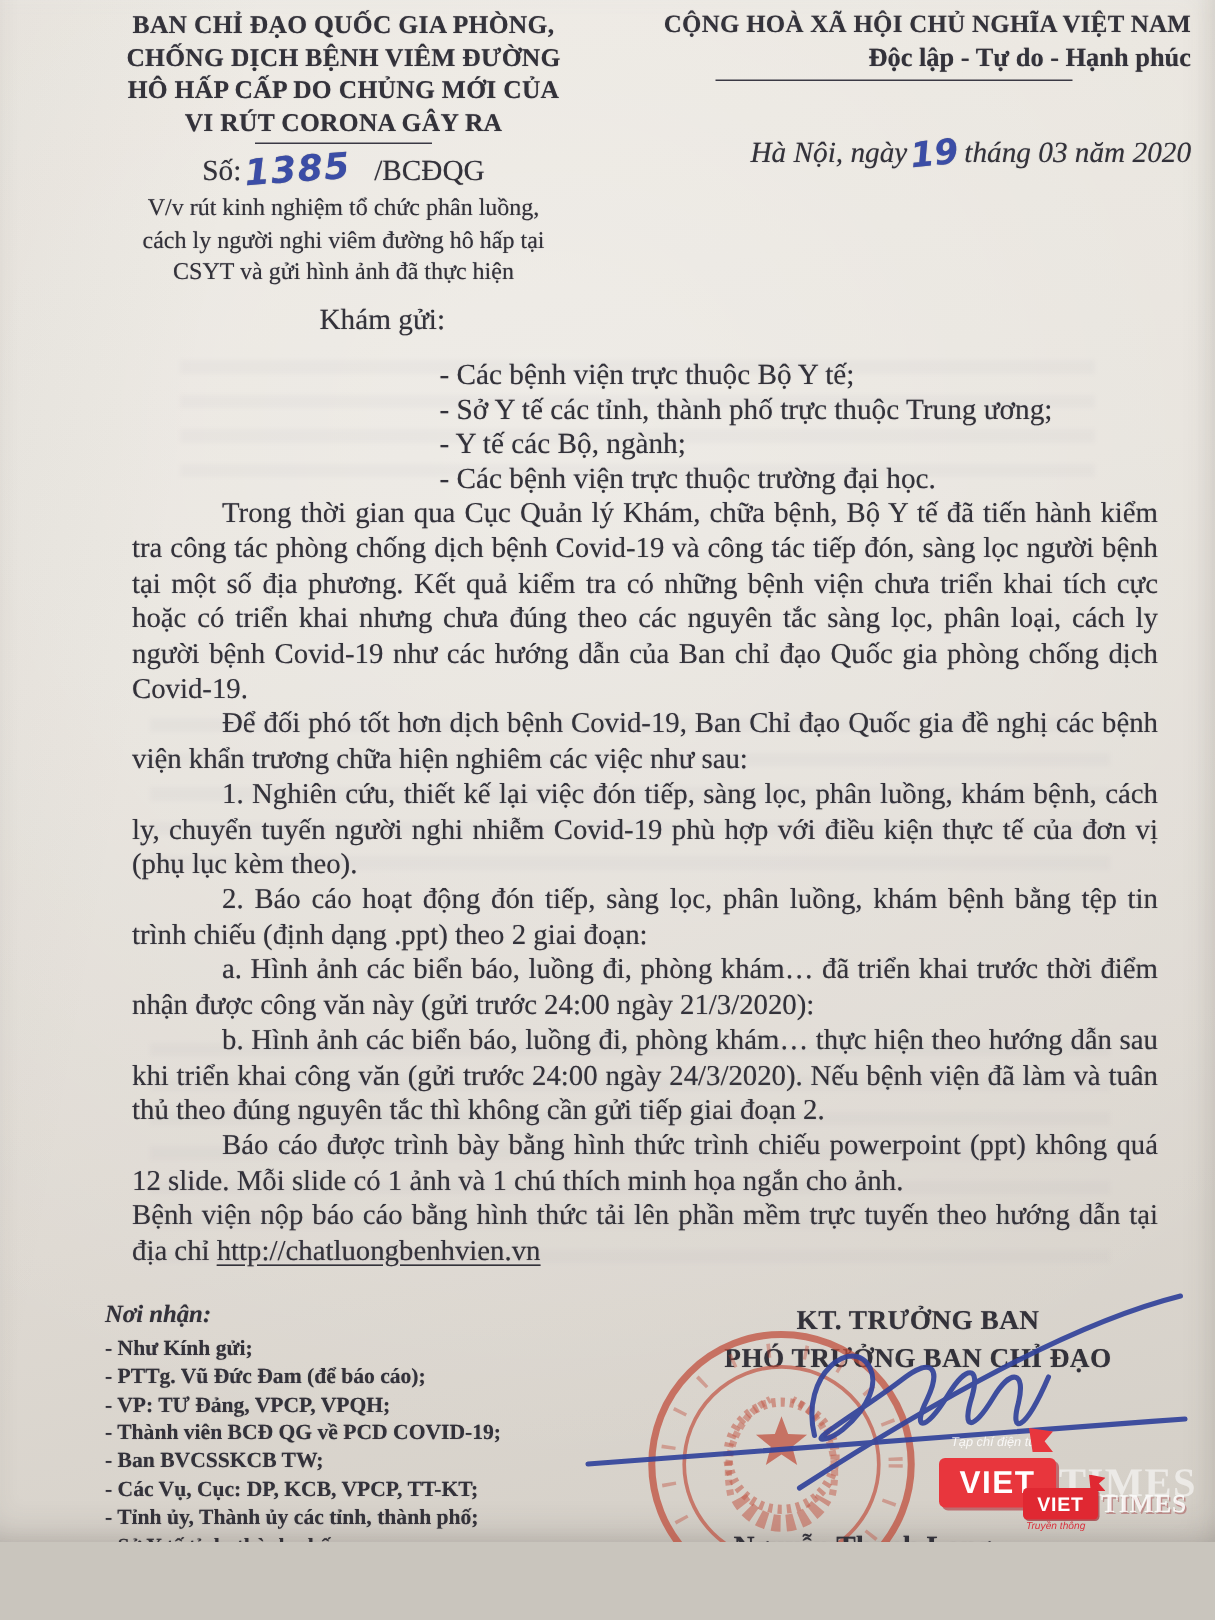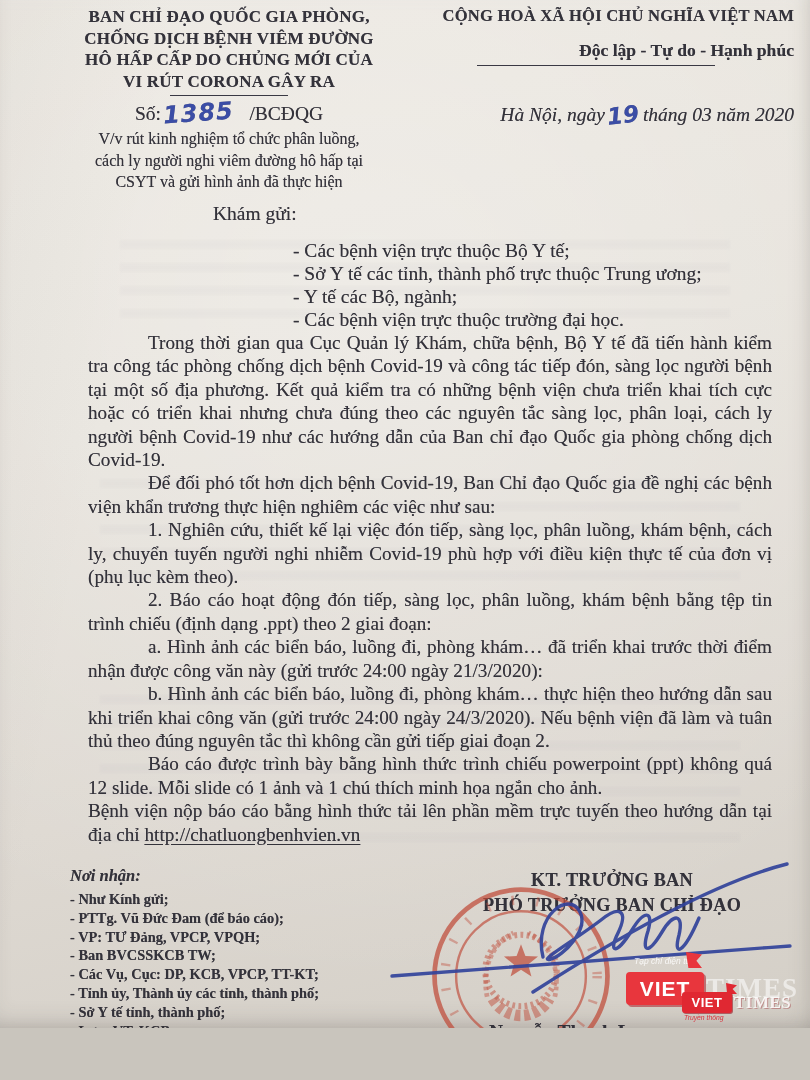--- a/index.html
+++ b/index.html
@@ -20,21 +20,21 @@
   
   .hleft{position:absolute;left:58px;top:6px;width:342px;text-align:center;}
   .hleft .org{font-weight:bold;font-size:17px;line-height:21.5px;letter-spacing:.2px;}
   .rule-left{width:118px;border-bottom:1.6px solid #3a3944;margin:3px auto 2px auto;}
   .so-line{font-size:19.5px;margin-top:1px;}
   .hand{font-family:"DejaVu Sans",sans-serif;font-style:italic;color:#3b4da6;font-weight:bold;}
   .so-num{display:inline-block;font-size:24px;transform:rotate(-4deg);position:relative;top:1px;letter-spacing:1px;margin:0 6px 0 2px;}
   .subject{font-size:16px;line-height:21.5px;margin-top:2px;}
   .hright{position:absolute;left:398px;top:6px;width:396px;text-align:right;}
   .hright .nat1{font-weight:bold;font-size:16.6px;letter-spacing:.2px;}
-  .hright .nat2{font-weight:bold;font-size:17.6px;margin-top:14px;}
+  .hright .nat2{font-weight:bold;font-size:17.6px;margin-top:2px;}
   .rule-right{width:238px;border-bottom:1.8px solid #3a3944;margin:4px auto 0 auto;}
   .dateline{font-style:italic;font-size:19.5px;margin-top:34px;white-space:nowrap;}
   .day-num{display:inline-block;font-size:23px;transform:rotate(-6deg);position:relative;top:2px;margin:0 4px 0 2px;}
   
   .kinhgui{position:absolute;left:213px;top:203px;font-size:19.5px;}
   .recips{position:absolute;left:293px;top:239px;font-size:19.5px;line-height:23px;white-space:nowrap;}
   
   .body{position:absolute;left:88px;top:331px;width:684px;font-size:19.2px;line-height:23.4px;text-align:justify;}
   .body p{margin:0;text-indent:60px;}
   .body p.noindent{text-indent:0;}
@@ -109,34 +109,35 @@
   <div class="kinhgui ink">Khám gửi:</div>
   <div class="recips ink">
     <div>- Các bệnh viện trực thuộc Bộ Y tế;</div>
     <div>- Sở Y tế các tỉnh, thành phố trực thuộc Trung ương;</div>
     <div>- Y tế các Bộ, ngành;</div>
     <div>- Các bệnh viện trực thuộc trường đại học.</div>
   </div>
 
   <div class="body ink">
     <p>Trong thời gian qua Cục Quản lý Khám, chữa bệnh, Bộ Y tế đã tiến hành kiểm tra công tác phòng chống dịch bệnh Covid-19 và công tác tiếp đón, sàng lọc người bệnh tại một số địa phương. Kết quả kiểm tra có những bệnh viện chưa triển khai tích cực hoặc có triển khai nhưng chưa đúng theo các nguyên tắc sàng lọc, phân loại, cách ly người bệnh Covid-19 như các hướng dẫn của Ban chỉ đạo Quốc gia phòng chống dịch Covid-19.</p>
-    <p>Để đối phó tốt hơn dịch bệnh Covid-19, Ban Chỉ đạo Quốc gia đề nghị các bệnh viện khẩn trương thực hiện nghiêm các việc như sau:</p>
+    <p>Để đối phó tốt hơn dịch bệnh Covid-19, Ban Chỉ đạo Quốc gia đề nghị các bệnh viện khẩn trương chữa hiện nghiêm các việc như sau:</p>
     <p>1. Nghiên cứu, thiết kế lại việc đón tiếp, sàng lọc, phân luồng, khám bệnh, cách ly, chuyển tuyến người nghi nhiễm Covid-19 phù hợp với điều kiện thực tế của đơn vị (phụ lục kèm theo).</p>
     <p>2. Báo cáo hoạt động đón tiếp, sàng lọc, phân luồng, khám bệnh bằng tệp tin trình chiếu (định dạng .ppt) theo 2 giai đoạn:</p>
     <p>a. Hình ảnh các biển báo, luồng đi, phòng khám… đã triển khai trước thời điểm nhận được công văn này (gửi trước 24:00 ngày 21/3/2020):</p>
     <p>b. Hình ảnh các biển báo, luồng đi, phòng khám… thực hiện theo hướng dẫn sau khi triển khai công văn (gửi trước 24:00 ngày 24/3/2020). Nếu bệnh viện đã làm và tuân thủ theo đúng nguyên tắc thì không cần gửi tiếp giai đoạn 2.</p>
     <p>Báo cáo được trình bày bằng hình thức trình chiếu powerpoint (ppt) không quá 12 slide. Mỗi slide có 1 ảnh và 1 chú thích minh họa ngắn cho ảnh.</p>
     <p class="noindent"><span>Bệnh viện nộp báo cáo bằng hình thức tải lên phần mềm trực tuyến theo hướng dẫn tại địa chỉ </span><span class="url">http://chatluongbenhvien.vn</span></p>
   </div>
 
   <div class="noinhan ink">
     <div class="title">Nơi nhận:</div>
     <div class="item">- Như Kính gửi;</div>
     <div class="item">- PTTg. Vũ Đức Đam (để báo cáo);</div>
     <div class="item">- VP: TƯ Đảng, VPCP, VPQH;</div>
+    <div class="item">- Thành viên BCĐ QG về PCD COVID-19;</div>
     <div class="item">- Ban BVCSSKCB TW;</div>
     <div class="item">- Các Vụ, Cục: DP, KCB, VPCP, TT-KT;</div>
     <div class="item">- Tỉnh ủy, Thành ủy các tỉnh, thành phố;</div>
     <div class="item">- Sở Y tế tỉnh, thành phố;</div>
     <div class="item">- Lưu: VT, KCB.</div>
   </div>
 
   <div class="sigblock ink">
     <div class="auth">KT. TRƯỞNG BAN</div>
     <div class="auth">PHÓ TRƯỞNG BAN CHỈ ĐẠO</div>

